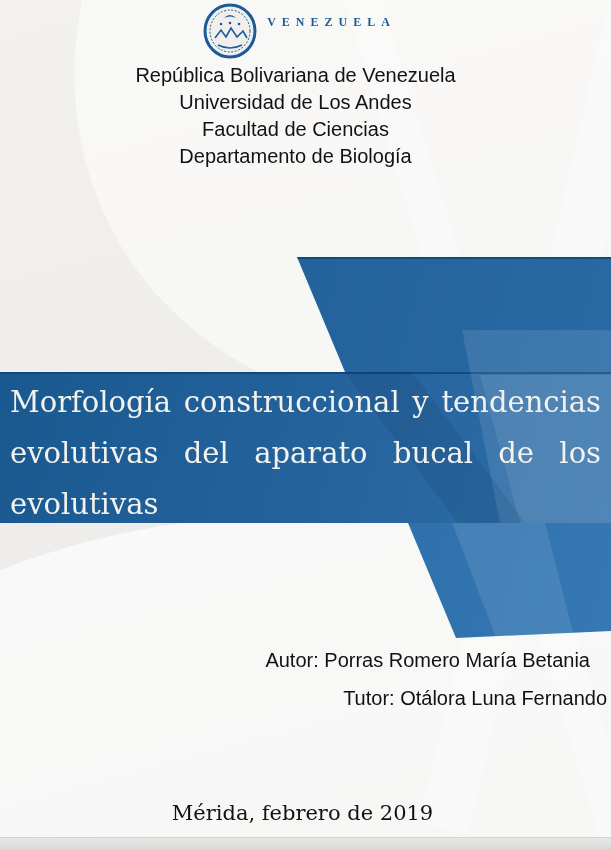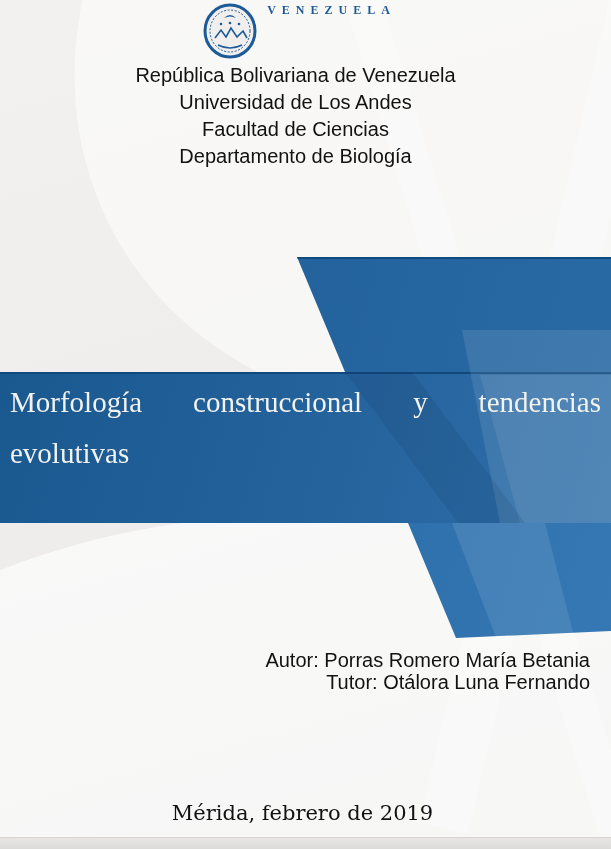--- a/index.html
+++ b/index.html
@@ -42,41 +42,41 @@
   .ov3{clip-path:polygon(452px 266px,545px 266px,575px 383px,497px 383px);background:rgba(255,255,255,.10);}
   .wedge{clip-path:polygon(345px 115px,412px 115px,525px 266px,458px 266px);background:rgba(8,30,60,.10);}
   
   .logo-row{
     position:absolute;top:3px;left:0;width:100%;
     display:flex;justify-content:center;align-items:flex-start;gap:8px;
     transform:translateX(-6px);
   }
   .logo-text{color:#1d5b98;font-family:"Liberation Serif",serif;text-align:left;}
   .logo-line-big{font-size:22px;line-height:22px;letter-spacing:1px;font-weight:600;}
-  .logo-line-country{font-size:12px;line-height:14px;letter-spacing:6px;margin-top:0;padding-left:2px;font-weight:600;}
+  .logo-line-country{font-size:12px;line-height:14px;letter-spacing:6px;margin-top:12px;padding-left:2px;font-weight:600;}
   
   .header-block{
     position:absolute;top:62px;left:0;width:100%;
     text-align:center;transform:translateX(-10px);
     color:#121212;font-size:20px;line-height:27px;
   }
   
   .title-block{
     position:absolute;top:372px;left:0;width:611px;
     padding:5px 10px 0;box-sizing:border-box;
     color:#f2f2ee;font-family:"DejaVu Serif","Liberation Serif",serif;
     font-size:29px;
   }
-  .title-line{height:51px;line-height:51px;overflow:hidden;text-align:justify;font-family:Liberation Serif, serif;}
+  .title-line{height:51px;line-height:51px;overflow:hidden;text-align:justify;}
   .title-line.just::after{content:"";display:inline-block;width:100%;height:0;}
   
   .credits-block{position:absolute;top:649px;left:0;width:611px;color:#121212;font-size:20px;}
   .credit-line{text-align:right;line-height:22px;}
-  .credit-author{padding-right:21px;margin-bottom:0;}
-  .credit-tutor{padding-right:21px;}
+  .credit-author{padding-right:21px;margin-bottom:16px;}
+  .credit-tutor{padding-right:4px;}
   
   .date-line{
     position:absolute;top:801px;left:0;width:100%;
     text-align:center;transform:translateX(-3px);
     color:#121212;font-family:"DejaVu Serif","Liberation Serif",serif;font-size:21px;
   }
   .footer-strip{
     position:absolute;bottom:0;left:0;width:100%;height:11px;
     background:linear-gradient(#e7e6e4,#dcdbd9);
     border-top:1px solid #d6d5d3;
@@ -122,20 +122,21 @@
 
   <div class="header-block">
     <div>República Bolivariana de Venezuela</div>
     <div>Universidad de Los Andes</div>
     <div>Facultad de Ciencias</div>
     <div>Departamento de Biología</div>
   </div>
 
   <div class="title-block">
     <div class="title-line just">Morfología construccional y tendencias</div>
+    <div class="title-line just">evolutivas del aparato bucal de los</div>
     <div class="title-line">evolutivas</div>
   </div>
 
   <div class="credits-block">
     <div class="credit-line credit-author">Autor: Porras Romero María Betania</div>
     <div class="credit-line credit-tutor">Tutor: Otálora Luna Fernando</div>
   </div>
 
   <div class="date-line">Mérida, febrero de 2019</div>
   <div class="footer-strip"></div>

